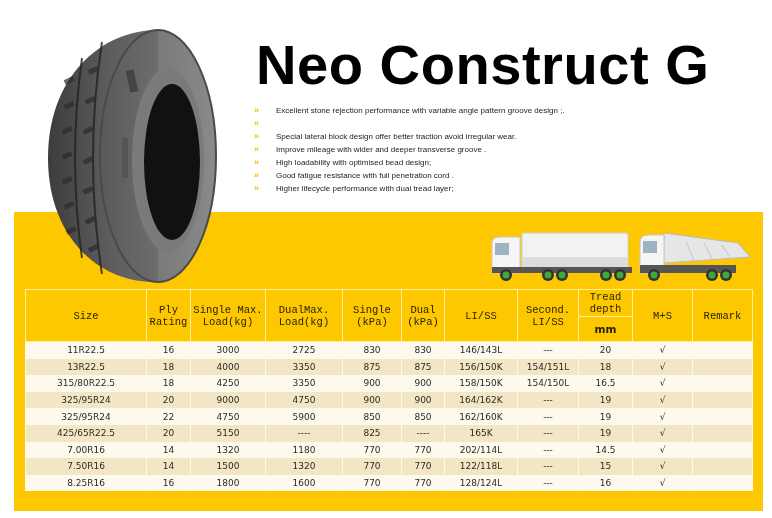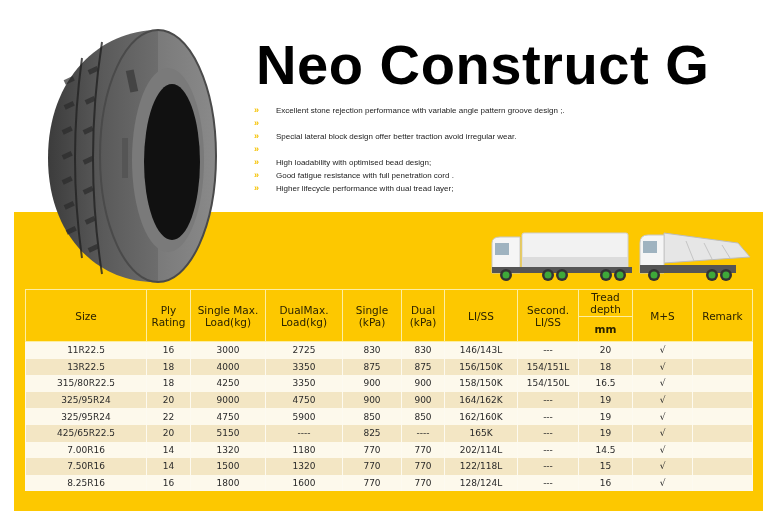--- a/index.html
+++ b/index.html
@@ -28,21 +28,21 @@
   table.spec {
     position: absolute; left: 25px; top: 289px; width: 727px;
     border-collapse: collapse; table-layout: fixed;
     font-family: "DejaVu Sans", sans-serif;
   }
   table.spec th {
     background: #fdc800; color: #2b2300; font-weight: 400;
     font-size: 10.5px; line-height: 12px;
     border: 1.5px solid #fdeea0; padding: 0; text-align: center;
   }
-  table.spec thead tr.h1 th { height: 26px; }
+  table.spec thead tr.h1 th { height: 26px; font-family: Liberation Mono, monospace; }
   table.spec thead tr.h2 th { height: 24px; font-weight: bold; }
   table.spec td {
     font-size: 9px; color: #2a2a2a; text-align: center;
     height: 16.6px; padding: 0; border-left: 1.5px solid #fdfaf0; border-right: 1.5px solid #fdfaf0;
     line-height: 16px;
   }
   table.spec tbody tr:nth-child(odd) td { background: #fdf9ec; }
   table.spec tbody tr:nth-child(even) td { background: #f3e6c4; }
 </style>
 </head>
@@ -107,20 +107,21 @@
     </li>
   <li>
       <span class="bullet">»</span>
     </li>
   <li>
       <span class="bullet">»</span>
       <span>Special lateral block design offer better traction avoid irregular wear.</span>
     </li>
   <li>
       <span class="bullet">»</span>
+      <span>Improve mileage with wider and deeper transverse groove .</span>
     </li>
   <li>
       <span class="bullet">»</span>
       <span>High loadability with optimised  bead design;</span>
     </li>
   <li>
       <span class="bullet">»</span>
       <span>Good fatigue resistance with full penetration cord .</span>
     </li>
   <li>

